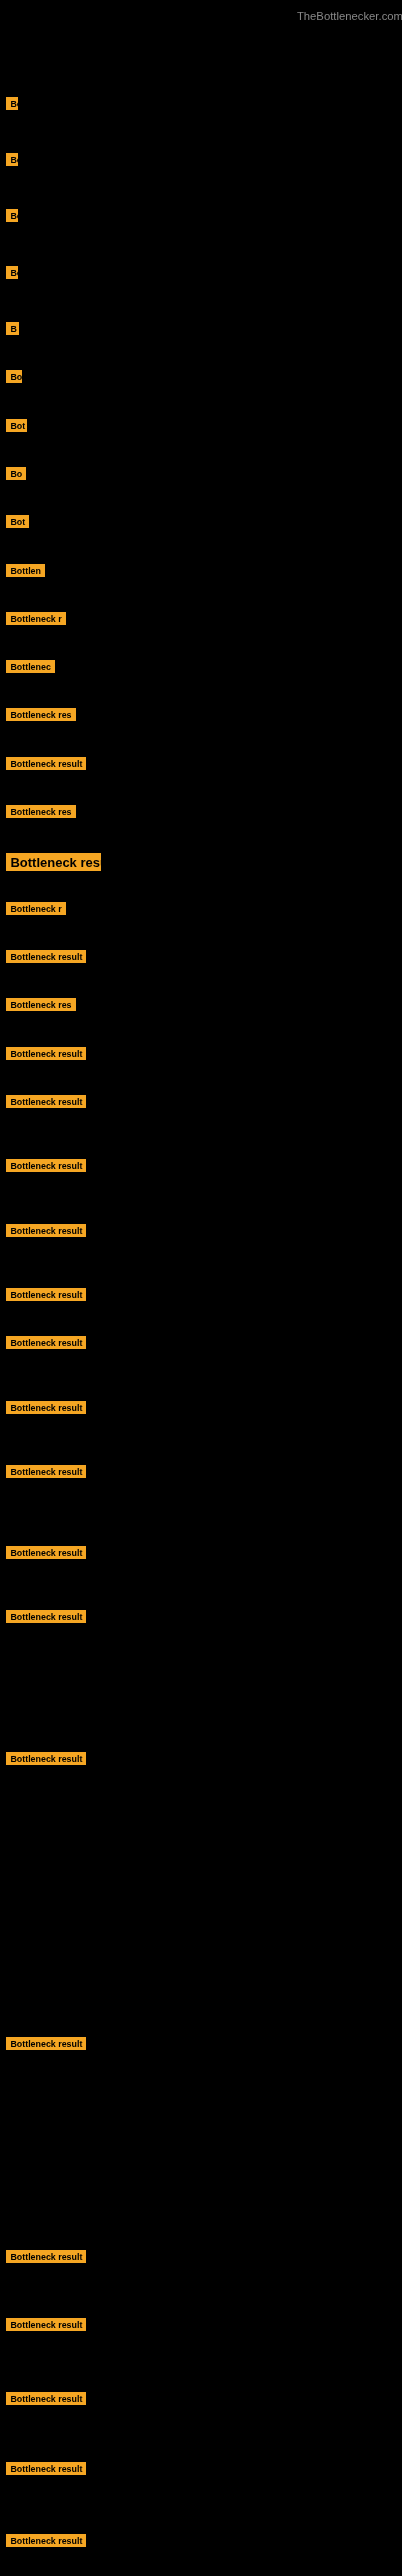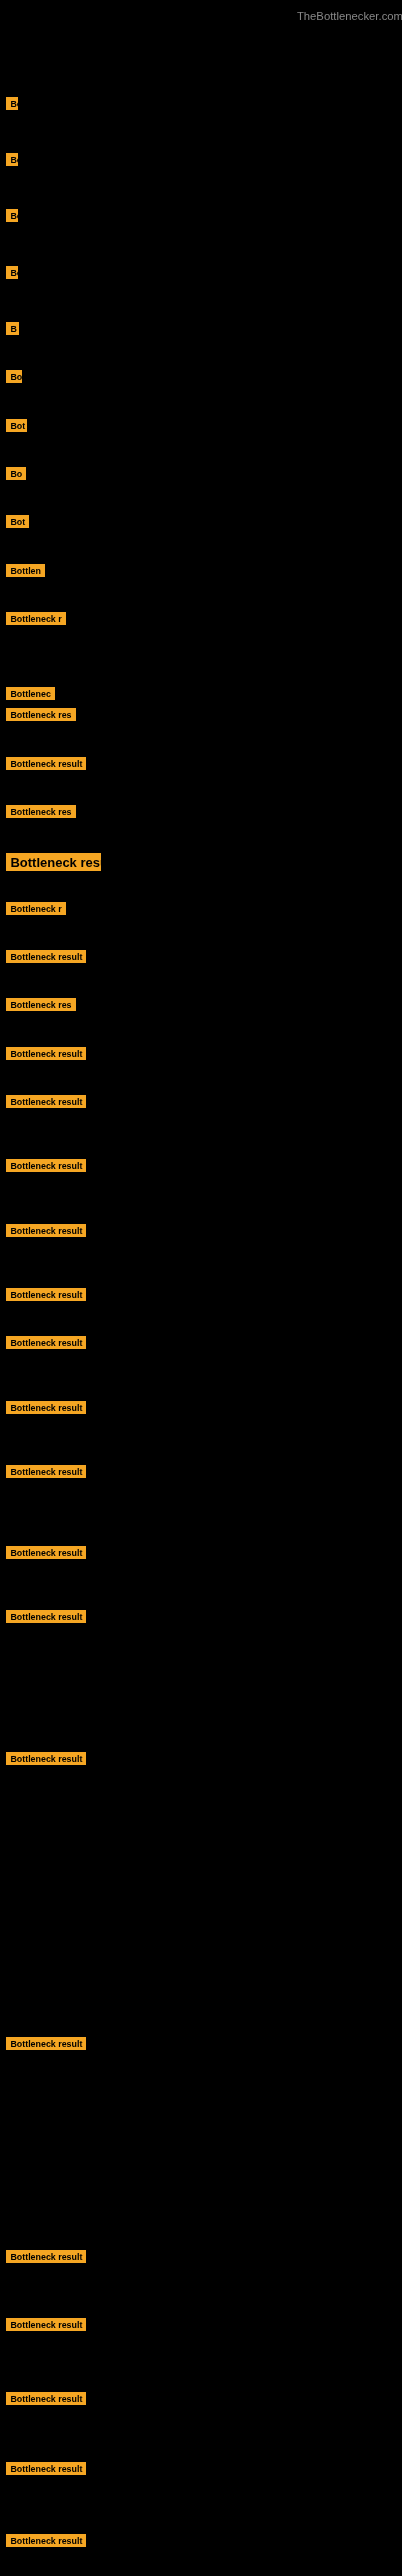--- a/index.html
+++ b/index.html
@@ -48,21 +48,21 @@
     <div class="row" style="top: 153px; left: 6.4px;"><span class="bottleneck-label" style="max-width: 11.3px; font-size: 8.9px;">Bottleneck result</span></div>
     <div class="row" style="top: 209px; left: 6.4px;"><span class="bottleneck-label" style="max-width: 11.3px; font-size: 8.9px;">Bottleneck result</span></div>
     <div class="row" style="top: 266px; left: 6.4px;"><span class="bottleneck-label" style="max-width: 11.3px; font-size: 8.9px;">Bottleneck result</span></div>
     <div class="row" style="top: 322px; left: 6.4px;"><span class="bottleneck-label" style="max-width: 13px; font-size: 8.9px;">B</span></div>
     <div class="row" style="top: 370px; left: 6.4px;"><span class="bottleneck-label" style="max-width: 16px; font-size: 8.9px;">Bo</span></div>
     <div class="row" style="top: 419px; left: 6.4px;"><span class="bottleneck-label" style="max-width: 21px; font-size: 8.9px;">Bot</span></div>
     <div class="row" style="top: 467px; left: 6.4px;"><span class="bottleneck-label" style="max-width: 21px; font-size: 8.9px;">Bo</span></div>
     <div class="row" style="top: 515px; left: 6.4px;"><span class="bottleneck-label" style="max-width: 24px; font-size: 8.9px;">Bot</span></div>
     <div class="row" style="top: 564px; left: 6.4px;"><span class="bottleneck-label" style="max-width: 44px; font-size: 8.9px;">Bottlen</span></div>
     <div class="row" style="top: 612px; left: 6.4px;"><span class="bottleneck-label" style="max-width: 72px; font-size: 8.9px;">Bottleneck r</span></div>
-    <div class="row" style="top: 660px; left: 6.4px;"><span class="bottleneck-label" style="max-width: 58px; font-size: 8.9px; margin-top: 27px;">Bottlenec</span></div>
+    <div class="row" style="top: 660px; left: 6.4px;"><span class="bottleneck-label" style="max-width: 58px; font-size: 8.9px;">Bottlenec</span></div>
     <div class="row" style="top: 708px; left: 6.4px;"><span class="bottleneck-label" style="max-width: 87px; font-size: 8.9px;">Bottleneck res</span></div>
     <div class="row" style="top: 757px; left: 6.4px;"><span class="bottleneck-label" style="max-width: 105px; font-size: 8.9px;">Bottleneck result</span></div>
     <div class="row" style="top: 805px; left: 6.4px;"><span class="bottleneck-label" style="max-width: 87px; font-size: 8.9px;">Bottleneck res</span></div>
     <div class="row" style="top: 853px; left: 6.4px;"><span class="bottleneck-label" style="max-width: 95px; font-size: 13px;">Bottleneck resu</span></div>
     <div class="row" style="top: 902px; left: 6.4px;"><span class="bottleneck-label" style="max-width: 72px; font-size: 8.9px;">Bottleneck r</span></div>
     <div class="row" style="top: 950px; left: 6.4px;"><span class="bottleneck-label" style="max-width: 105px; font-size: 8.9px;">Bottleneck result</span></div>
     <div class="row" style="top: 998px; left: 6.4px;"><span class="bottleneck-label" style="max-width: 87px; font-size: 8.9px;">Bottleneck res</span></div>
     <div class="row" style="top: 1047px; left: 6.4px;"><span class="bottleneck-label" style="max-width: 105px; font-size: 8.9px;">Bottleneck result</span></div>
     <div class="row" style="top: 1095px; left: 6.4px;"><span class="bottleneck-label" style="max-width: 105px; font-size: 8.9px;">Bottleneck result</span></div>
     <div class="row" style="top: 1159px; left: 6.4px;"><span class="bottleneck-label" style="max-width: 113px; font-size: 8.9px;">Bottleneck result</span></div>

